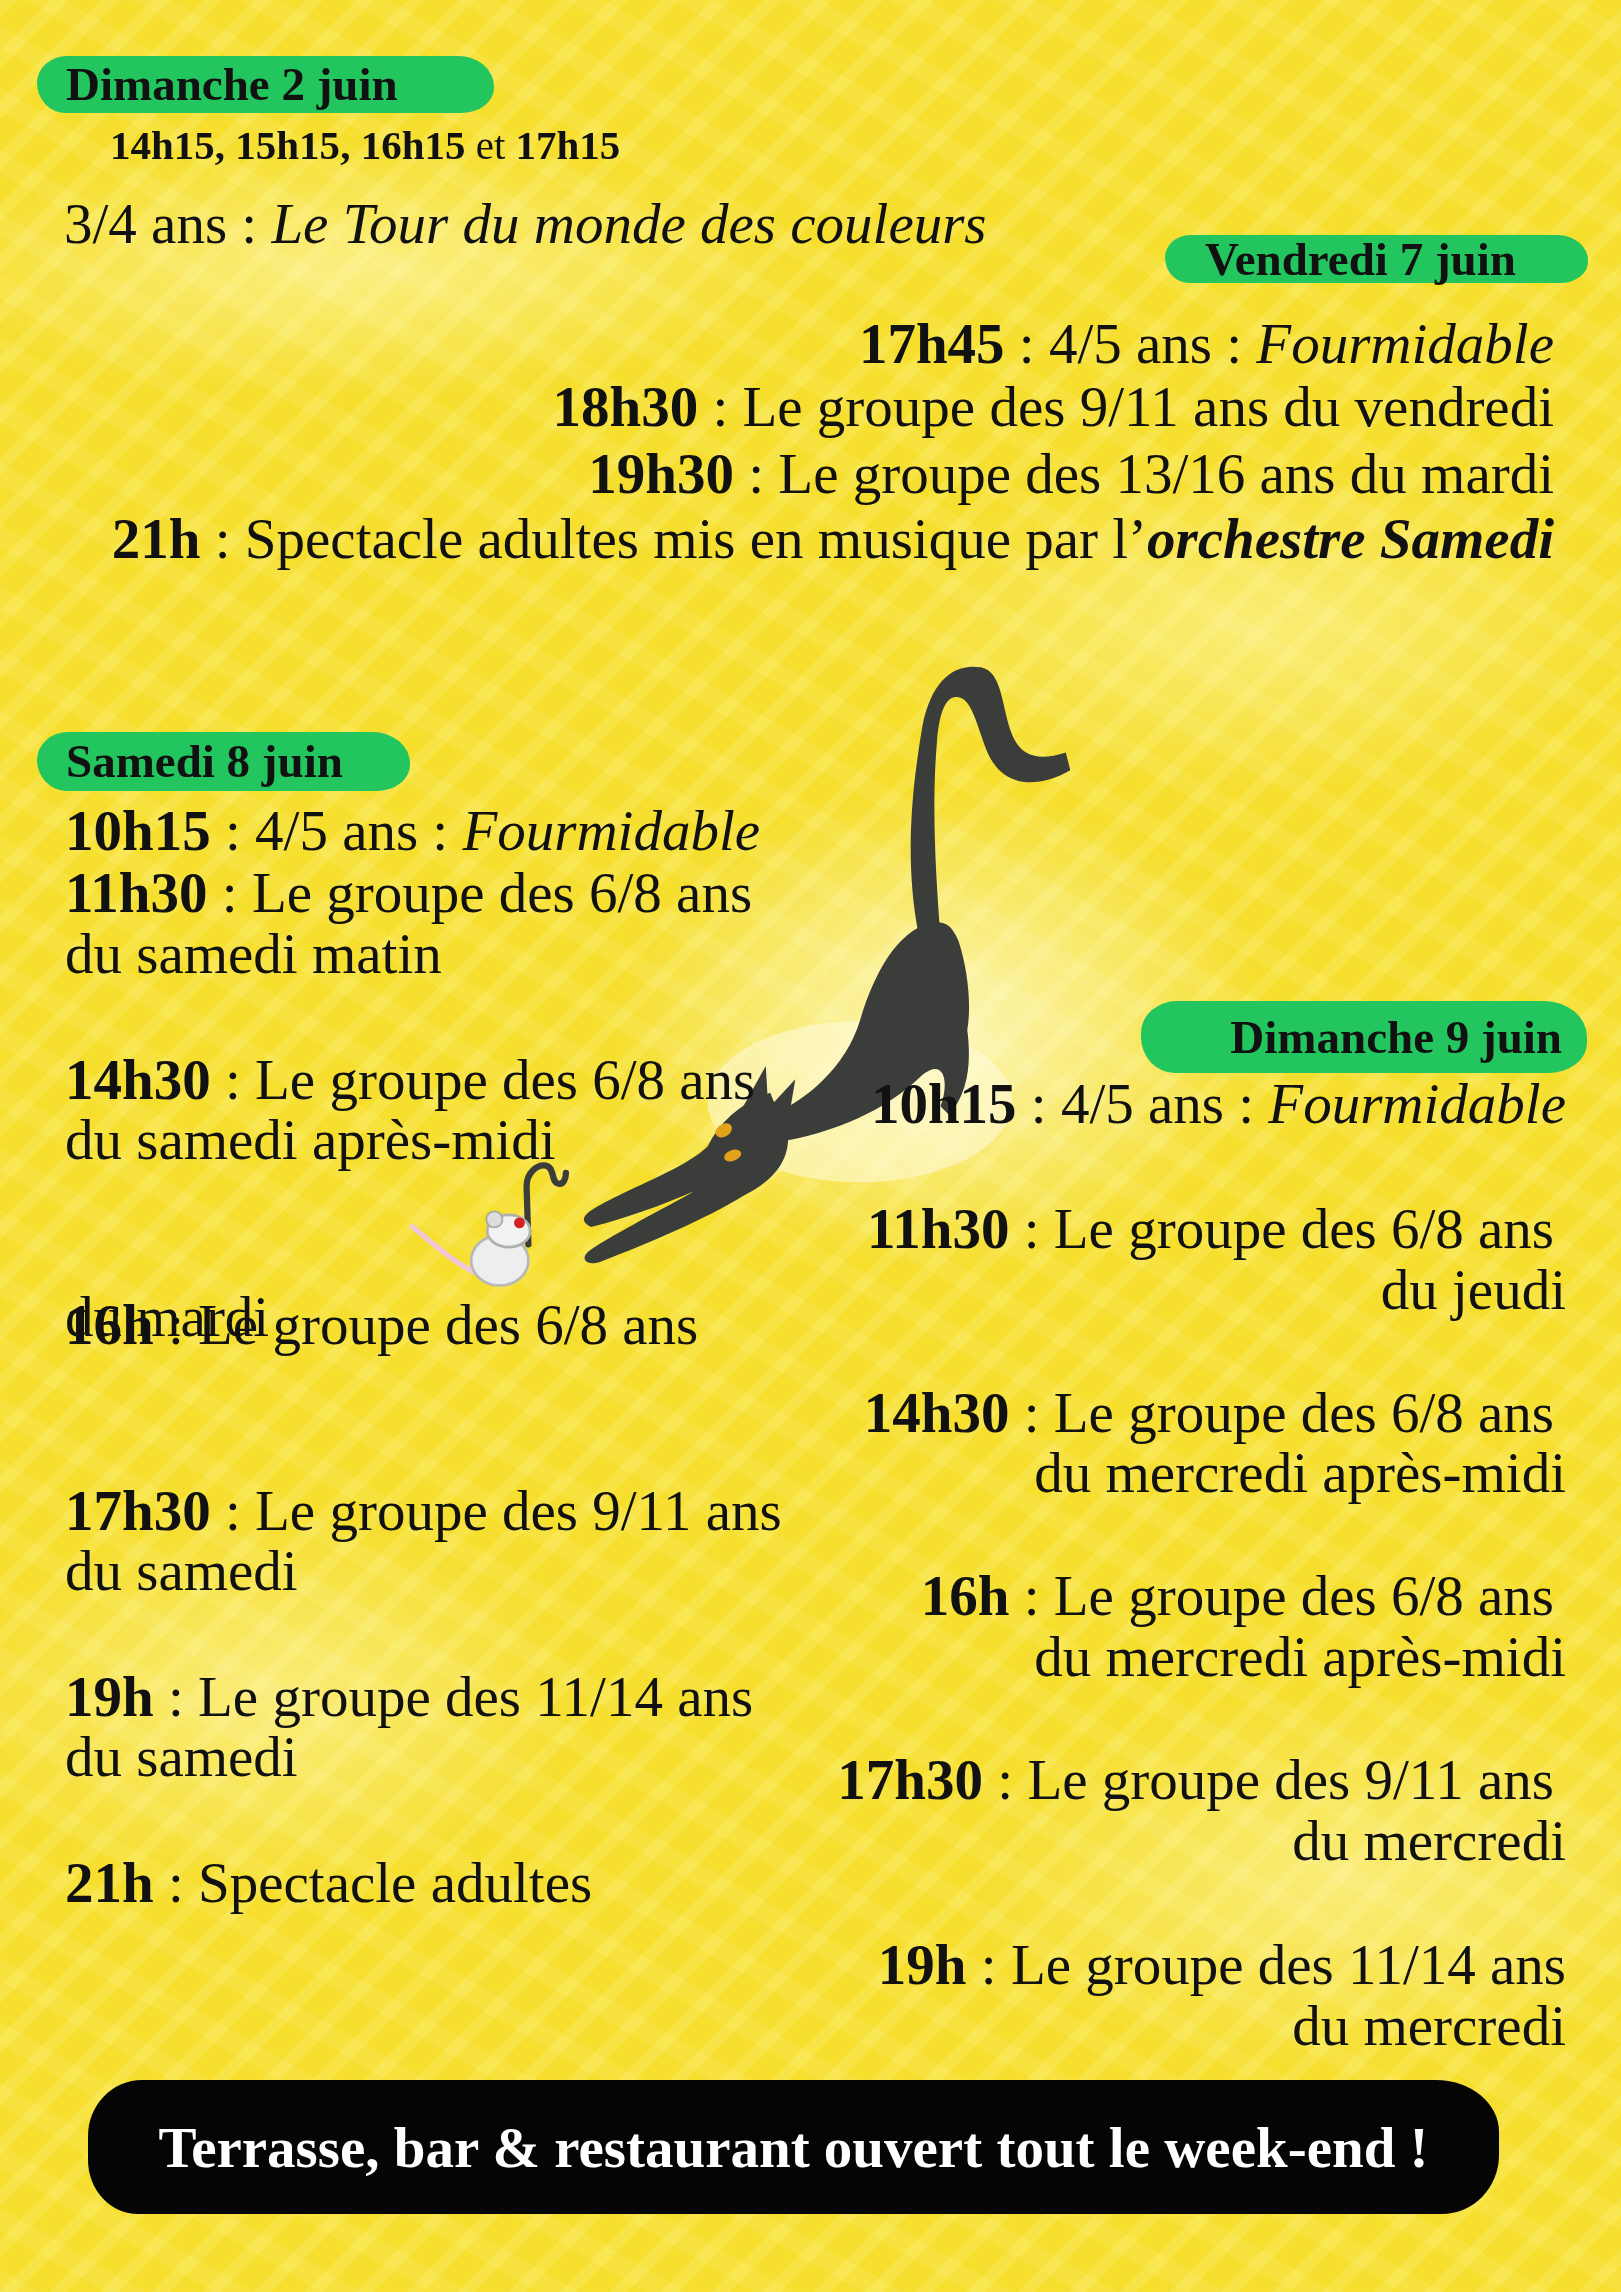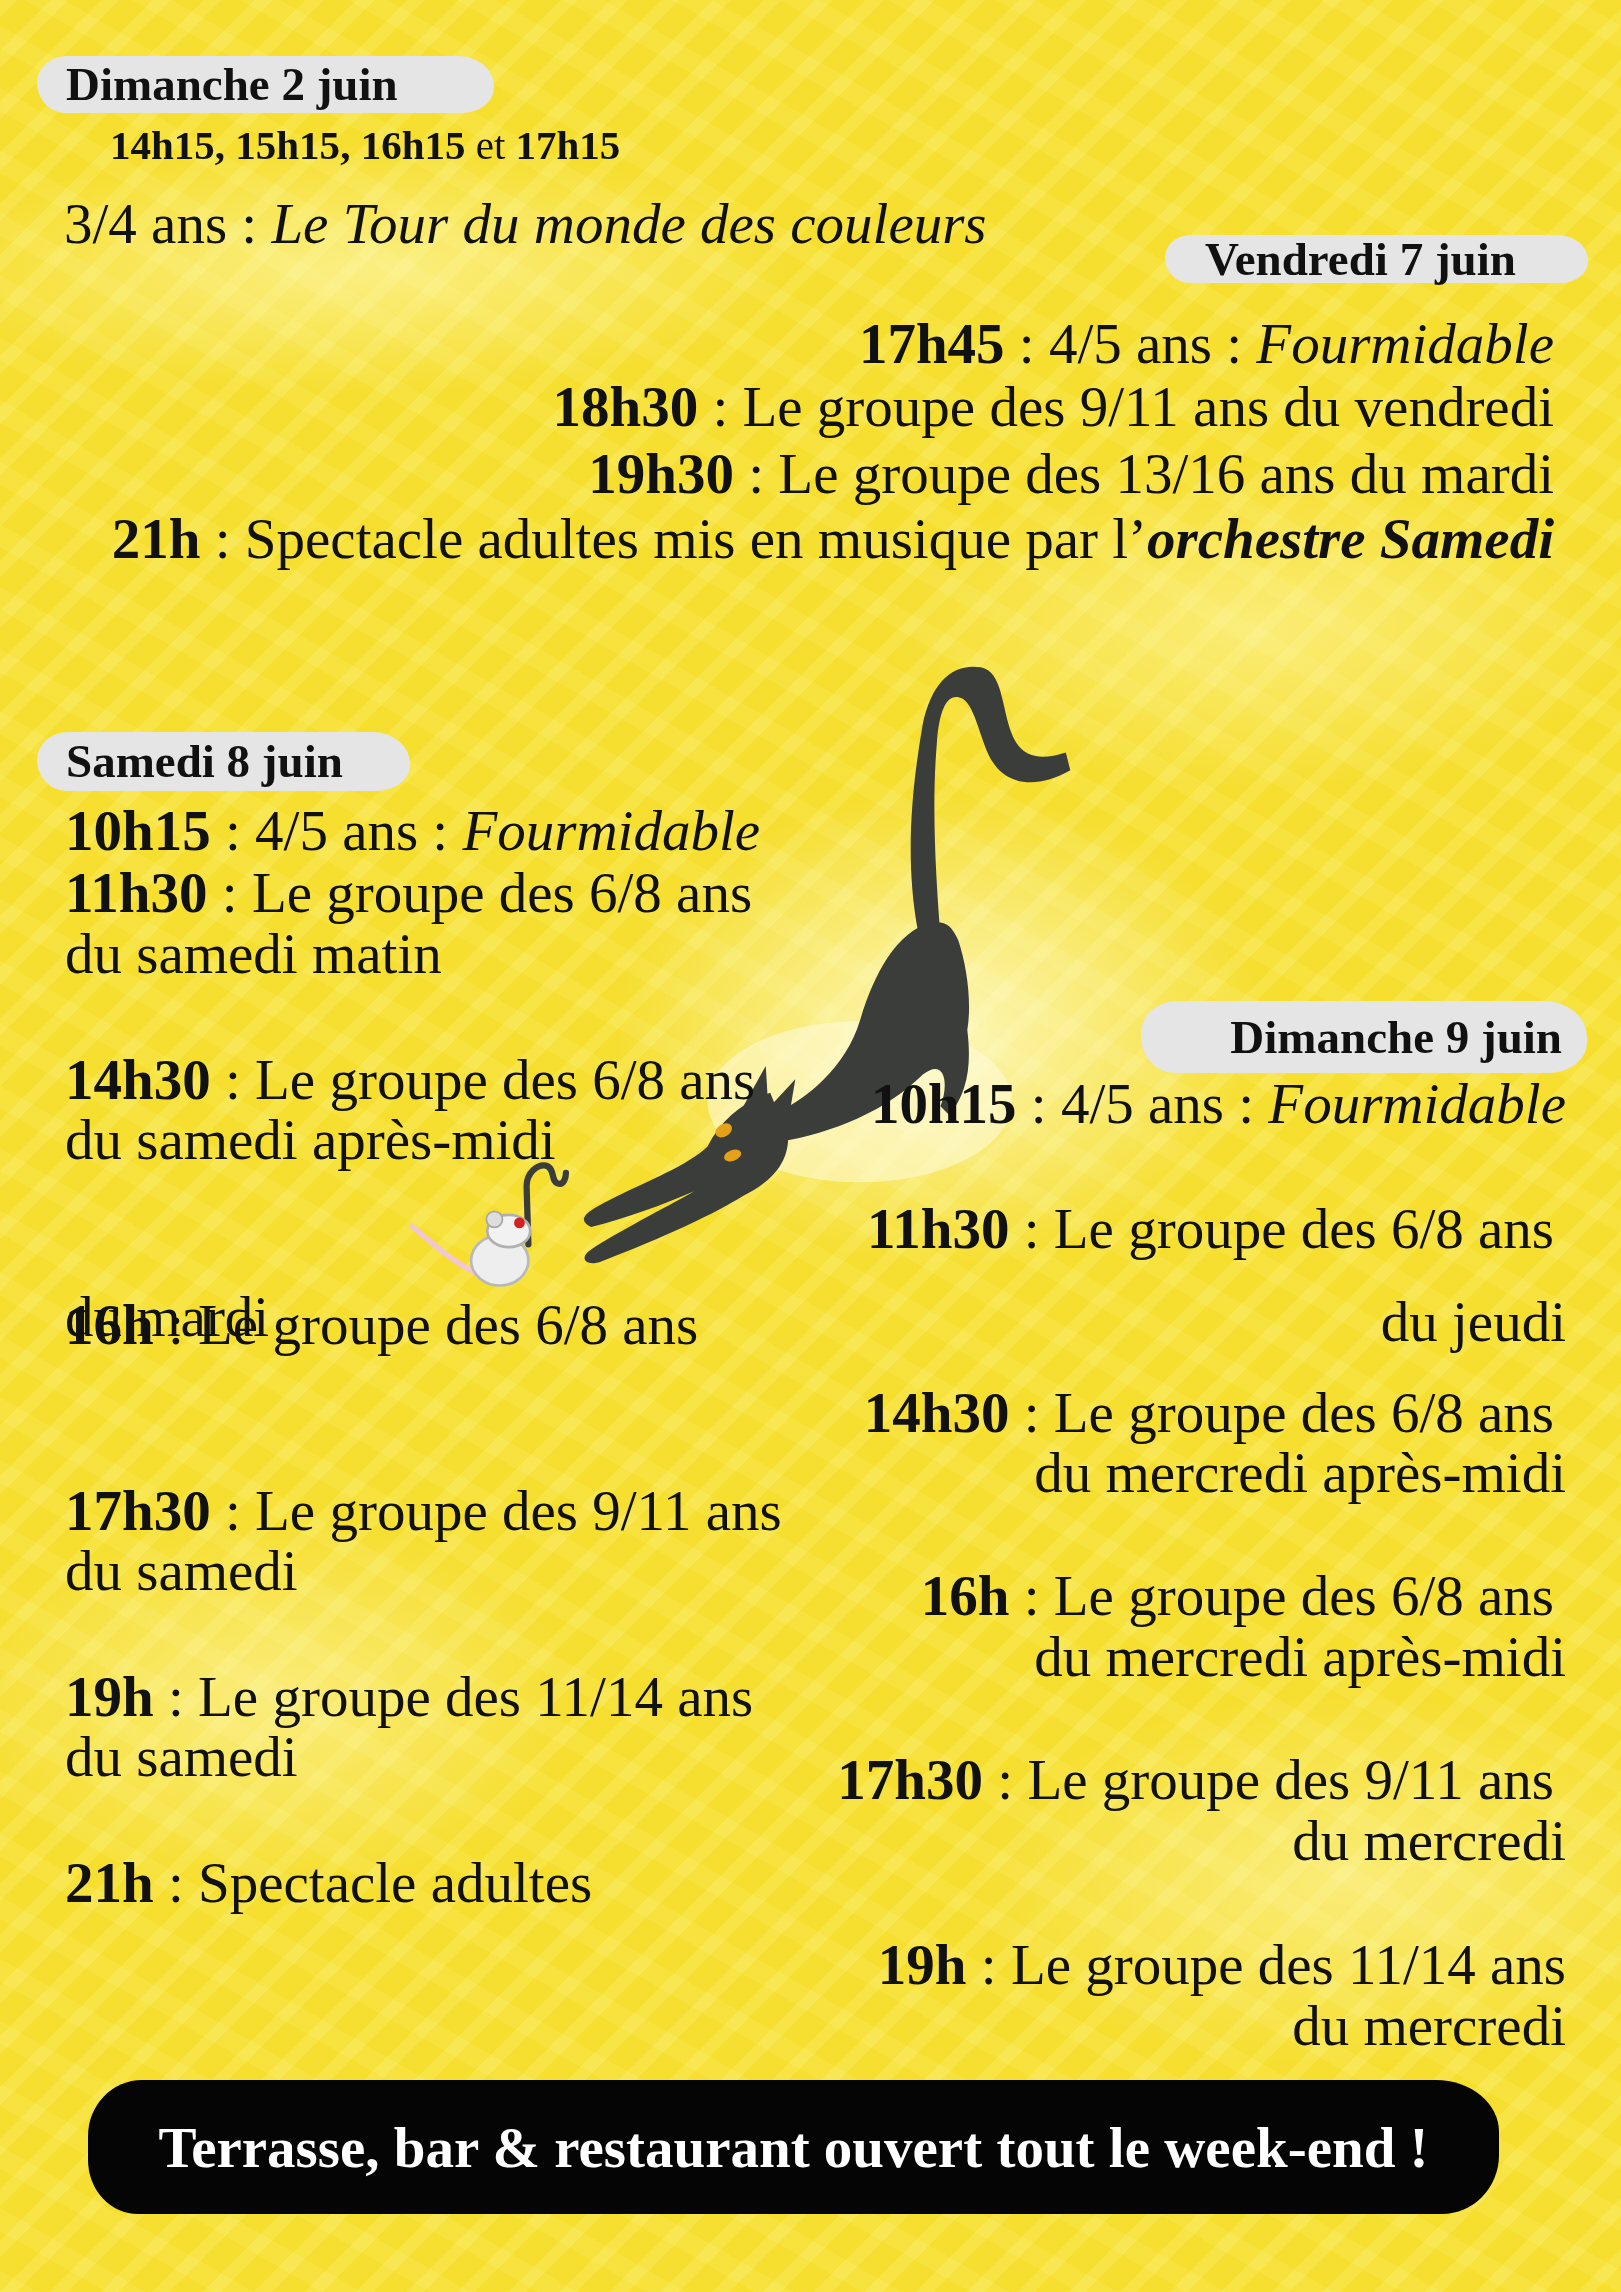--- a/index.html
+++ b/index.html
@@ -16,21 +16,21 @@
       radial-gradient(ellipse 627px 179px at 358px 269px, rgba(255,252,200,0.55), rgba(255,240,120,0) 70%),
       radial-gradient(ellipse 537px 233px at 1254px 627px, rgba(255,250,190,0.5), rgba(255,240,120,0) 70%),
       radial-gradient(ellipse 448px 269px at 269px 1702px, rgba(255,250,200,0.5), rgba(255,240,120,0) 70%),
       radial-gradient(ellipse 537px 269px at 1343px 1881px, rgba(255,252,210,0.45), rgba(255,240,120,0) 70%),
       repeating-linear-gradient(135deg, rgba(255,255,230,0.10) 0 12.5px, rgba(240,205,20,0.10) 12.5px 36px),
       repeating-linear-gradient(30deg, rgba(255,255,240,0.08) 0 19.7px, rgba(245,210,30,0.08) 19.7px 54px),
       #f7e234;
   }
   .pill {
     position: absolute; z-index: 2;
-    background: #e5e5e5;
+    background: #22c55e;
     border-radius: 36px 43px 39px 34px / 32px 36px 30px 36px;
     font-weight: bold; font-size: 47px; line-height: 1;
     display: flex; align-items: center;
     box-sizing: border-box;
   }
   .line { position: absolute; z-index: 2; font-size: 57px; line-height: 1; white-space: nowrap; }
   .line b { font-weight: bold; }
   .line i { font-style: italic; }
   .right { text-align: right; }
   .big { font-size: 41px; margin-left: 46px; }
@@ -143,21 +143,21 @@
 <div class="pill" style="left:1141px;top:1001px;width:446px;height:72px;justify-content:flex-end;padding-right:25px;">
   <span>Dimanche 9 juin</span>
 </div>
 <div class="line right" style="right:56px;top:1075px;">
   <b>10h15</b><span> : </span><span>4/5 ans : </span><i>Fourmidable</i>
 </div>
 
 <div class="line" style="right:68px;top:1200px;">
   <b>11h30</b><span> : </span><span>Le groupe des 6/8 ans</span>
 </div>
-<div class="line right" style="right:56px;top:1261px;margin-top:32px;">du jeudi</div>
+<div class="line right" style="right:56px;top:1261px;">du jeudi</div>
 
 <div class="line" style="right:68px;top:1384px;">
   <b>14h30</b><span> : </span><span>Le groupe des 6/8 ans</span>
 </div>
 <div class="line right" style="right:56px;top:1444px;">du mercredi après-midi</div>
 
 <div class="line" style="right:68px;top:1567px;">
   <b>16h</b><span> : </span><span>Le groupe des 6/8 ans</span>
 </div>
 <div class="line right" style="right:56px;top:1628px;">du mercredi après-midi</div>

